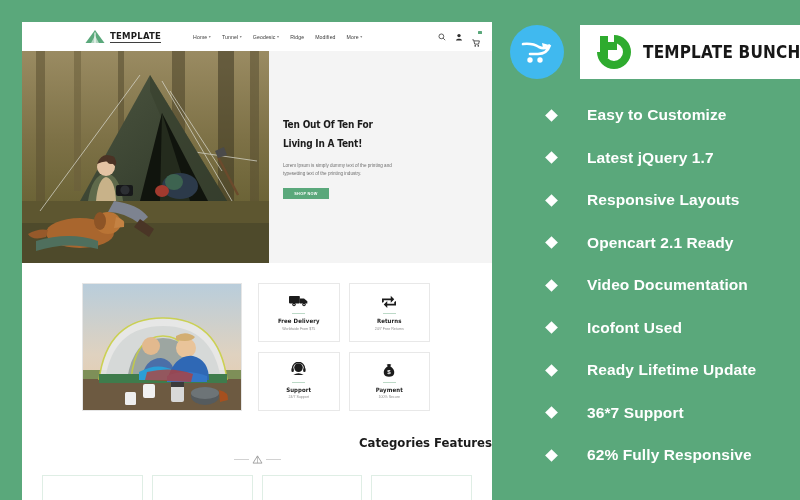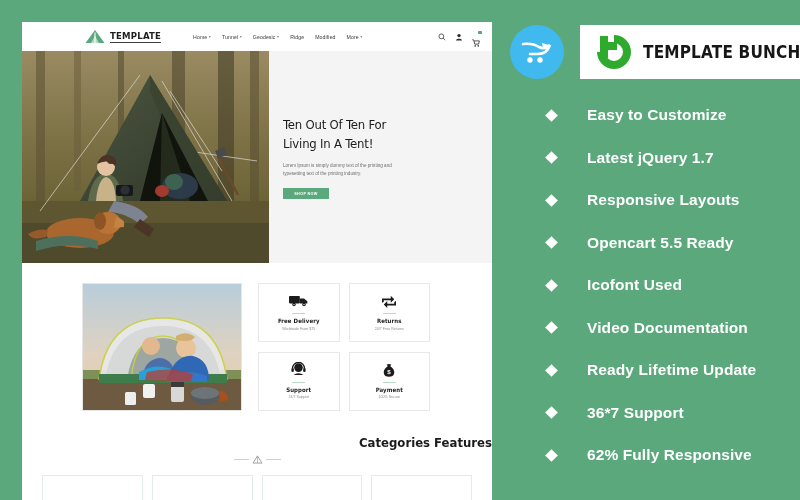--- a/index.html
+++ b/index.html
@@ -48,21 +48,21 @@
 
   
   .hero { display: flex; height: 212px; }
   .hero-photo { width: 247px; height: 212px; position: relative; overflow: hidden; }
   .hero-copy {
     flex: 1; background: #f4f4f4; padding: 0 14px;
     display: flex; flex-direction: column; justify-content: center;
   }
   .hero-title {
     font-family: "DejaVu Sans Condensed", "Liberation Sans", sans-serif;
-    font-size: 13px; line-height: 19px; font-weight: 400;
+    font-size: 10px; line-height: 19px; font-weight: 700;
     color: #1b1b1b; letter-spacing: -.2px;
   }
   .hero-sub {
     margin-top: 9px; font-size: 4.6px; line-height: 8px; color: #6e6e6e;
     max-width: 132px;
   }
   .hero-btn {
     margin-top: 10px; width: 46px; height: 11px;
     background: #5aa87b; color: #fff; border: none;
     font-size: 3.8px; font-weight: 700; letter-spacing: .3px;
@@ -452,32 +452,32 @@
       <div class="promo-item">
         <span class="diamond"></span>
         <span class="promo-text">Latest jQuery 1.7</span>
       </div>
       <div class="promo-item">
         <span class="diamond"></span>
         <span class="promo-text">Responsive Layouts</span>
       </div>
       <div class="promo-item">
         <span class="diamond"></span>
-        <span class="promo-text">Opencart 5.5 Ready</span>
+        <span class="promo-text">Opencart 2.1 Ready</span>
+      </div>
+      <div class="promo-item">
+        <span class="diamond"></span>
+        <span class="promo-text">Video Documentation</span>
       </div>
       <div class="promo-item">
         <span class="diamond"></span>
         <span class="promo-text">Icofont Used</span>
       </div>
       <div class="promo-item">
         <span class="diamond"></span>
-        <span class="promo-text">Video Documentation</span>
-      </div>
-      <div class="promo-item">
-        <span class="diamond"></span>
         <span class="promo-text">Ready Lifetime Update</span>
       </div>
       <div class="promo-item">
         <span class="diamond"></span>
         <span class="promo-text">36*7 Support</span>
       </div>
       <div class="promo-item">
         <span class="diamond"></span>
         <span class="promo-text">62% Fully Responsive</span>
       </div>

